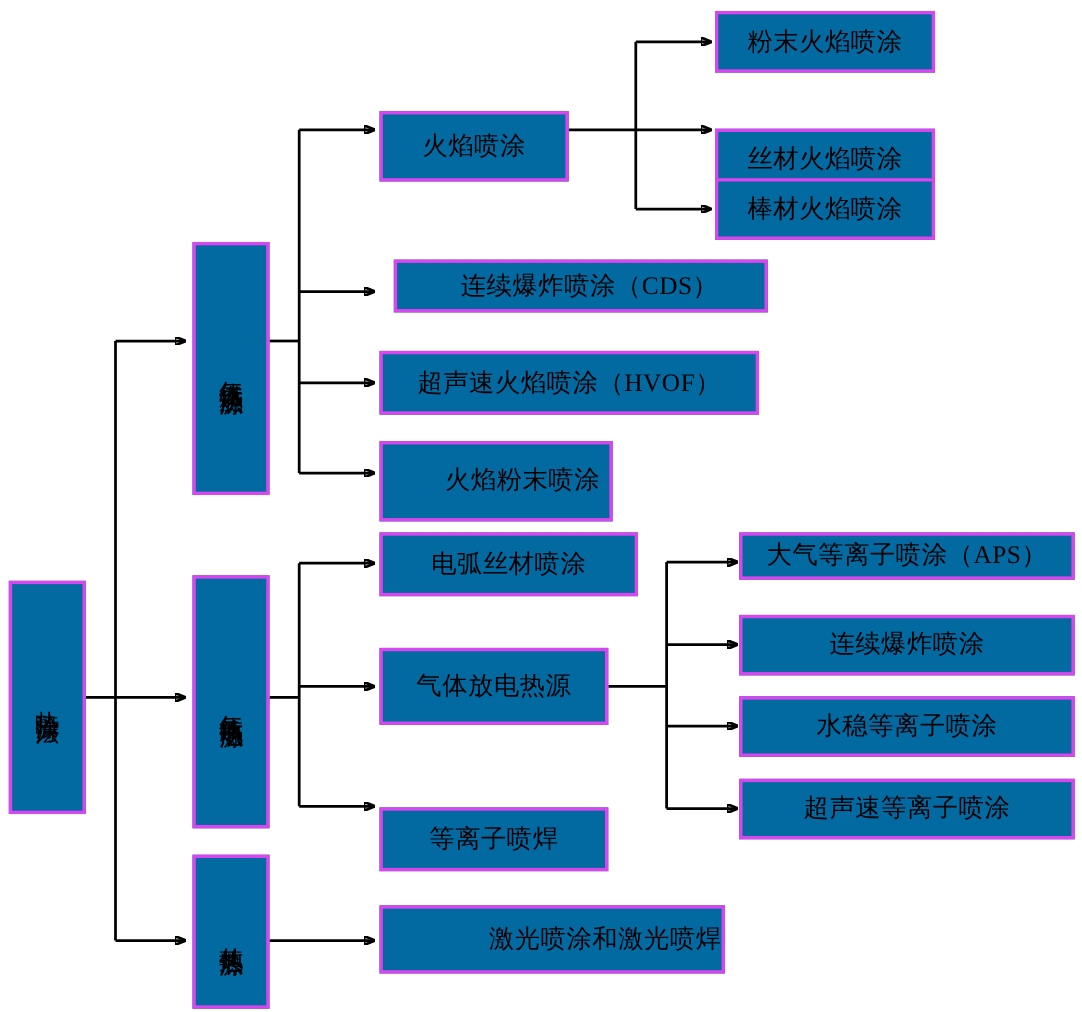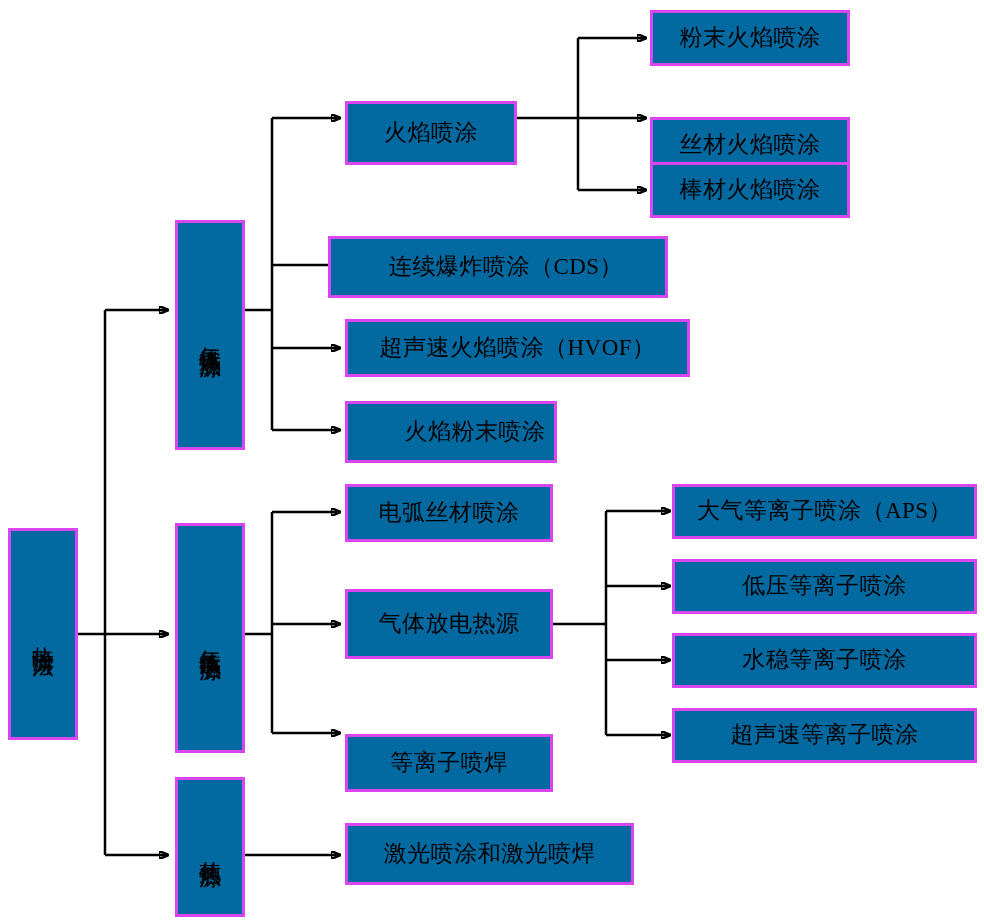--- a/index.html
+++ b/index.html
@@ -111,66 +111,66 @@
   </div>
 
   <div class="node vertical" style="left:175px; top:777px; width:70px; height:140px;">
     <span>其他热源</span>
   </div>
 
   <div class="node" style="left:345px; top:101px; width:172px; height:64px;">
     <span>火焰喷涂</span>
   </div>
 
-  <div class="node" style="left:328px; top:236px; width:340px; height:62px;padding-left:16px;">
+  <div class="node" style="left:358px; top:236px; width:340px; height:48px;padding-left:16px;">
     <span>连续爆炸喷涂（CDS）</span>
   </div>
 
   <div class="node" style="left:345px; top:319px; width:345px; height:58px;">
     <span>超声速火焰喷涂（HVOF）</span>
   </div>
 
-  <div class="node" style="left:345px; top:401px; width:212px; height:62px;padding-left:48px;">
+  <div class="node" style="left:345px; top:401px; width:212px; height:73px;padding-left:48px;">
     <span>火焰粉末喷涂</span>
   </div>
 
-  <div class="node" style="left:345px; top:484px; width:208px; height:58px;">
+  <div class="node" style="left:345px; top:484px; width:235px; height:58px;">
     <span>电弧丝材喷涂</span>
   </div>
 
   <div class="node" style="left:345px; top:589px; width:208px; height:70px;">
     <span>气体放电热源</span>
   </div>
 
   <div class="node" style="left:345px; top:704px; width:208px; height:58px;margin-top:30px;">
     <span>等离子喷焊</span>
   </div>
 
-  <div class="node" style="left:345px; top:823px; width:289px; height:62px;">
+  <div class="node" style="left:345px; top:823px; width:314px; height:62px;justify-content:flex-end;">
     <span>激光喷涂和激光喷焊</span>
   </div>
 
   <div class="node" style="left:650px; top:10px; width:200px; height:56px;">
     <span>粉末火焰喷涂</span>
   </div>
 
   <div class="node" style="left:650px; top:90px; width:200px; height:56px;margin-top:27px;">
     <span>丝材火焰喷涂</span>
   </div>
 
   <div class="node" style="left:650px; top:162px; width:200px; height:56px;">
     <span>棒材火焰喷涂</span>
   </div>
 
-  <div class="node" style="left:672px; top:484px; width:305px; height:55px;">
+  <div class="node" style="left:672px; top:484px; width:305px; height:43px;">
     <span>大气等离子喷涂（APS）</span>
   </div>
 
   <div class="node" style="left:672px; top:559px; width:305px; height:55px;">
-    <span>低压等离子喷涂</span>
+    <span>连续爆炸喷涂</span>
   </div>
 
   <div class="node" style="left:672px; top:633px; width:305px; height:55px;">
     <span>水稳等离子喷涂</span>
   </div>
 
   <div class="node" style="left:672px; top:708px; width:305px; height:55px;">
     <span>超声速等离子喷涂</span>
   </div>
 

